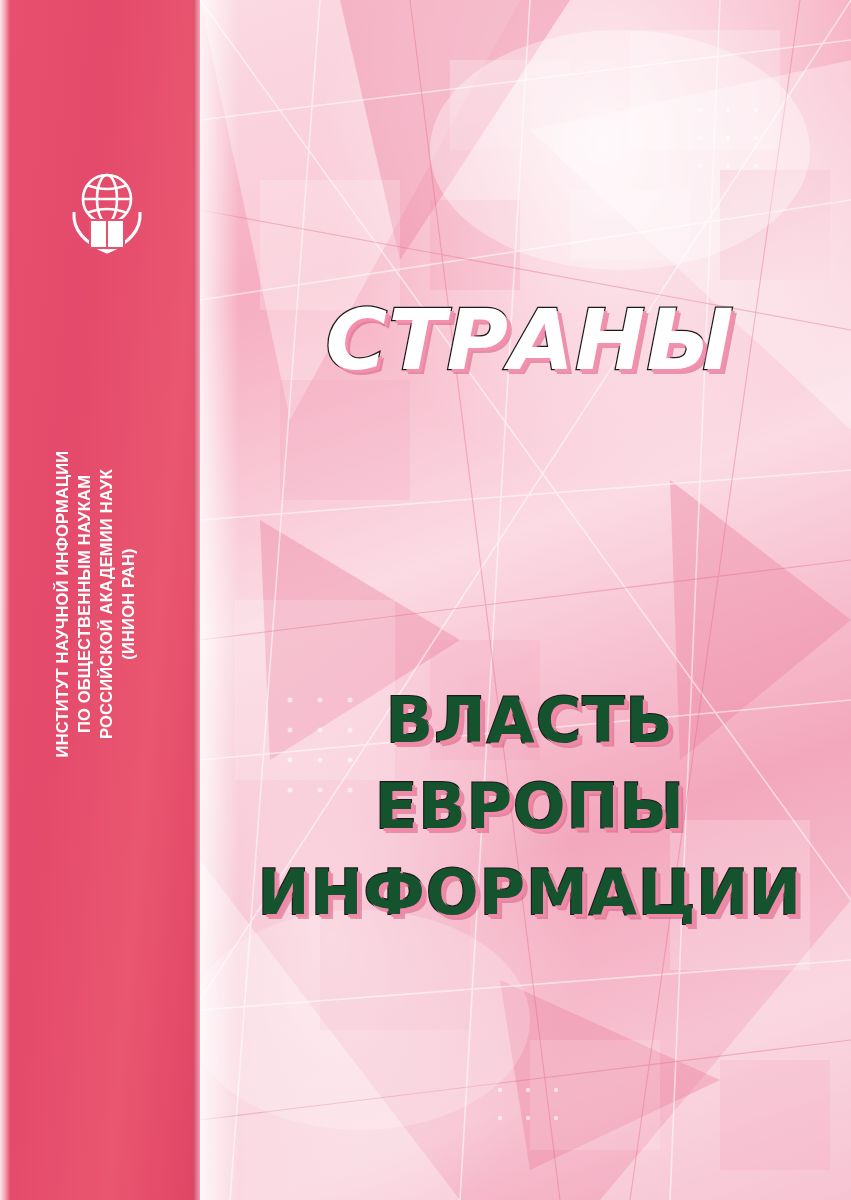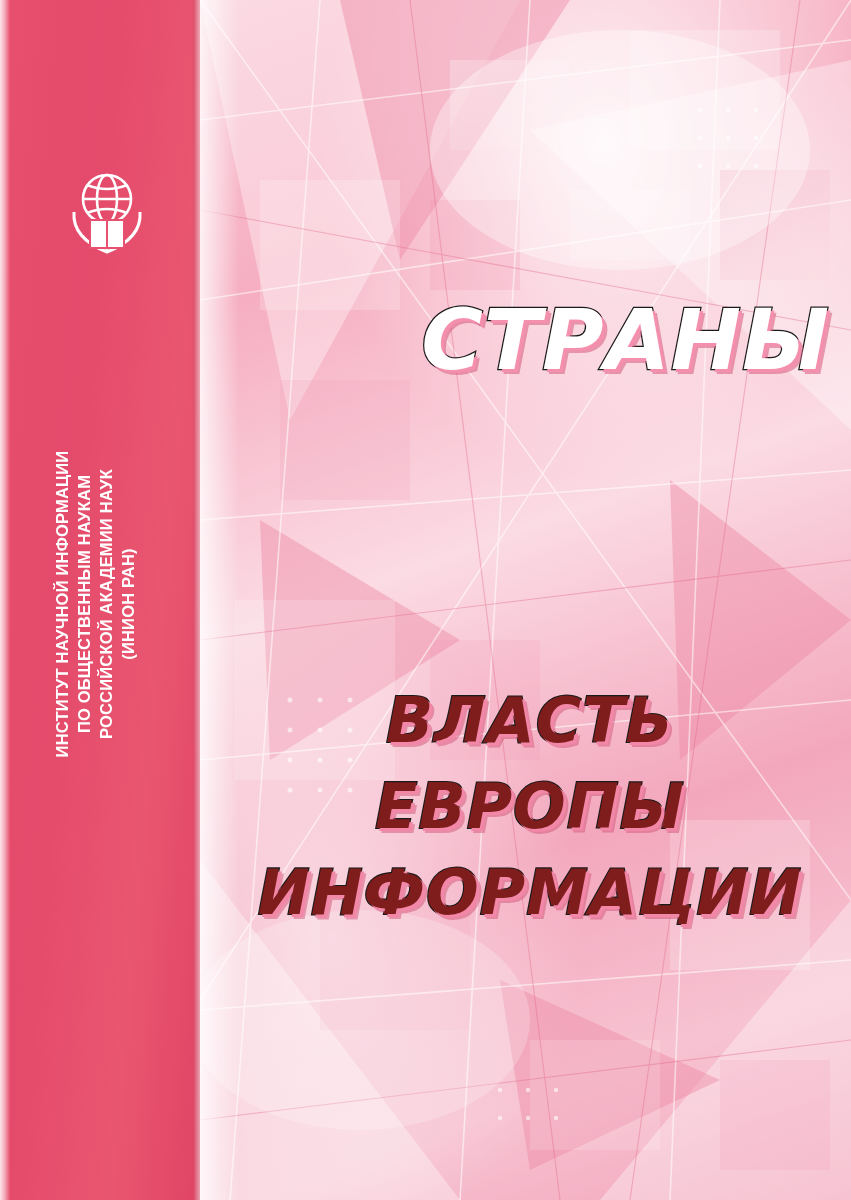--- a/index.html
+++ b/index.html
@@ -109,36 +109,35 @@
     color: #ffffff;
     line-height: .96;
     letter-spacing: 1px;
     -webkit-text-stroke: 2.5px #1a1a1a;
     paint-order: stroke fill;
     text-shadow:
       3px 3px 0 #f48fae,
       5px 5px 0 rgba(214,90,125,.55);
     margin: 0 0 8px 0;
   }
-  .title-main .l1 { font-size: 84px; text-align: right; }
+  .title-main .l1 { font-size: 84px; }
   .title-main .l2 { font-size: 84px; }
   .title-main .l3 { font-size: 84px; }
 
   .title-sub {
     position: absolute;
     left: 230px;
     top: 690px;
     width: 600px;
     text-align: center;
   }
   .title-sub .line {
     font-family: "DejaVu Sans", sans-serif;
     font-weight: bold;
-    font-style: italic;
-    color: #7f1d1d;
+    color: #14532d;
     line-height: 1.0;
     letter-spacing: 1px;
     -webkit-text-stroke: 2.2px #1a1a1a;
     paint-order: stroke fill;
     text-shadow:
       3px 3px 0 #f287a8,
       5px 5px 0 rgba(210,85,120,.5);
     margin: 0 0 24px 0;
   }
   .title-sub .s1 { font-size: 62px; }

